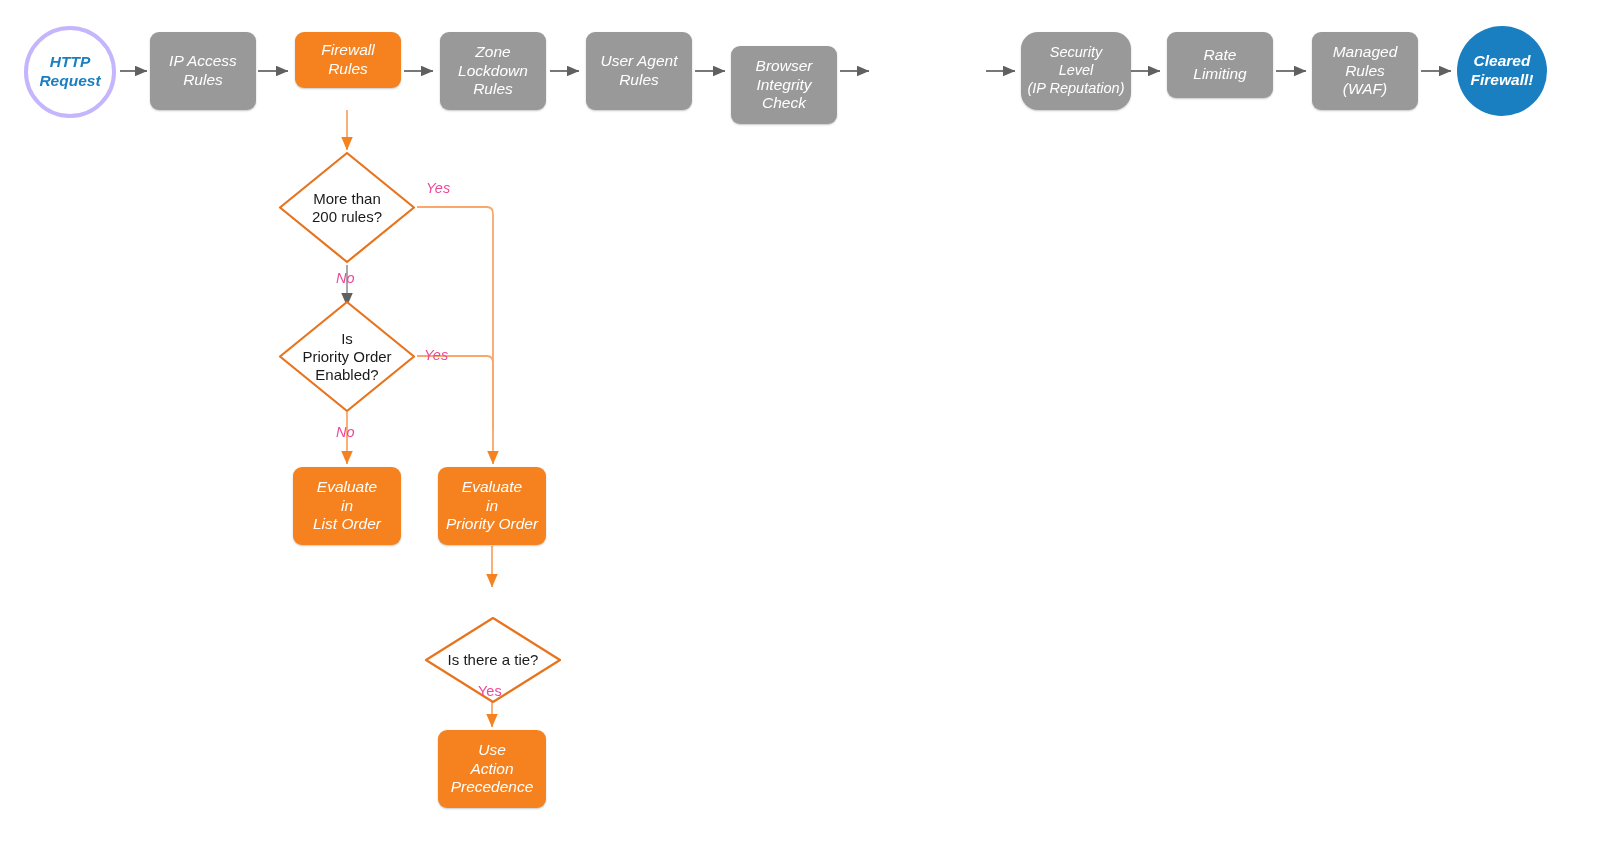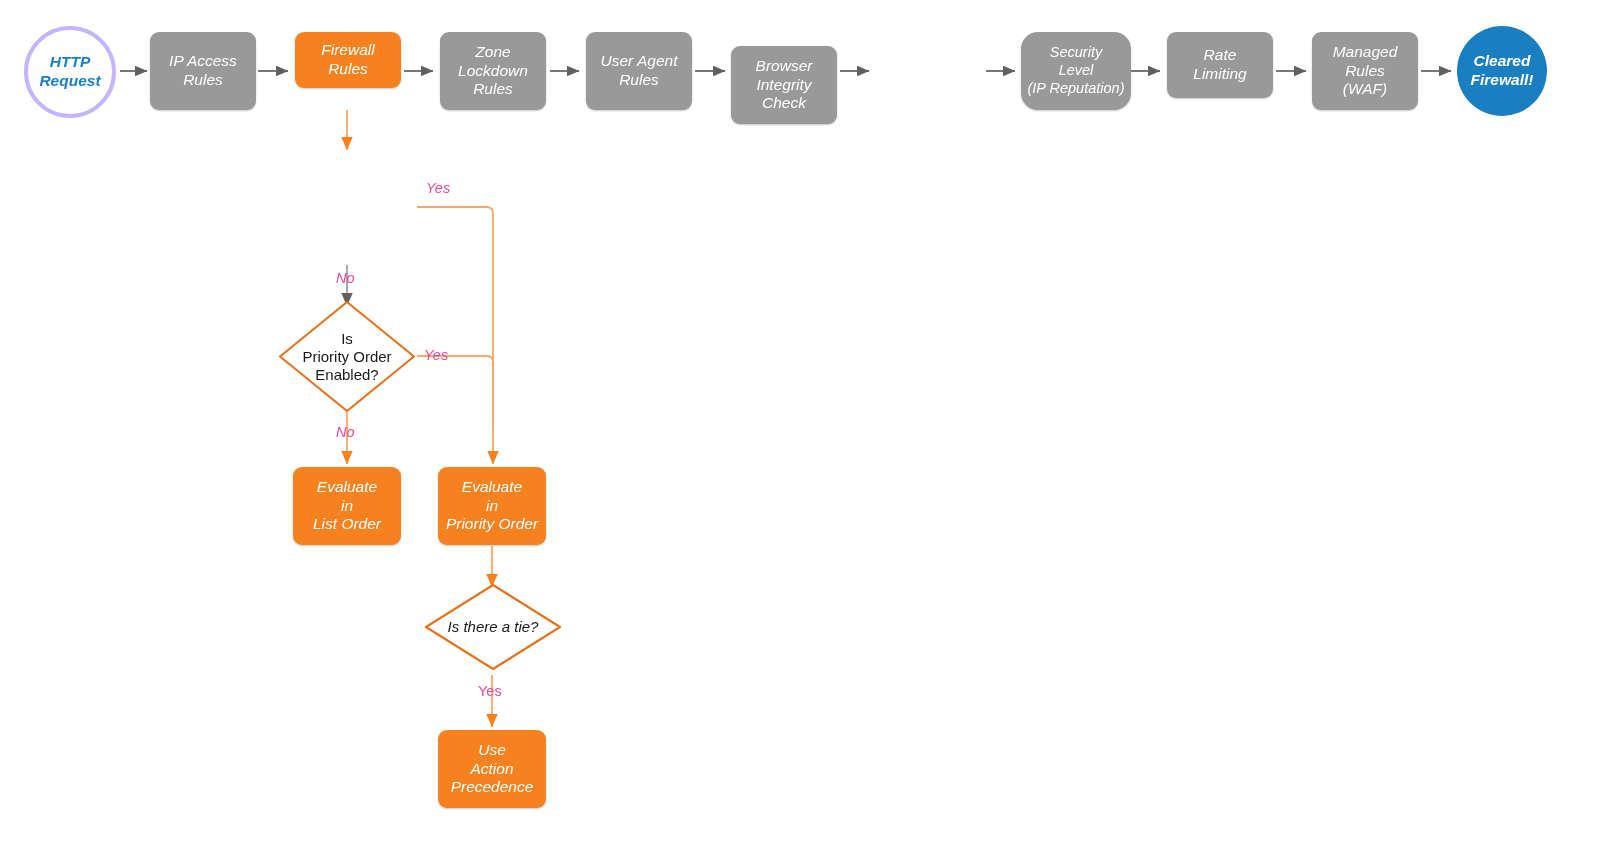--- a/index.html
+++ b/index.html
@@ -175,31 +175,38 @@
   <div class="node proc gray" style="left:1167px; top:32px; width:106px; height:66px;">Rate
 Limiting</div>
 
   <div class="node proc gray" style="left:1312px; top:32px; width:106px; height:78px;">Managed
 Rules
 (WAF)</div>
 
   <div class="node terminator filled" style="left:1457px; top:26px; width:90px; height:90px;">Cleared
 Firewall!</div>
 
+  <div class="diamond-wrap" style="left:278px; top:151px; width:138px; height:113px;">
+    <svg class="dshape" width="138" height="113" viewBox="0 0 138 113">
+      <polygon points="69,2 136,56.5 69,111 2,56.5" fill="#ffffff" stroke="#E8731C" stroke-width="2.2" stroke-linejoin="round"></polygon>
+    </svg>
+    <div class="diamond-label">More than
+200 rules?</div>
+  </div>
 
   <div class="diamond-wrap" style="left:278px; top:300px; width:138px; height:113px;">
     <svg class="dshape" width="138" height="113" viewBox="0 0 138 113">
       <polygon points="69,2 136,56.5 69,111 2,56.5" fill="#ffffff" stroke="#E8731C" stroke-width="2.2" stroke-linejoin="round"></polygon>
     </svg>
     <div class="diamond-label">Is
 Priority Order
 Enabled?</div>
   </div>
 
-  <div class="diamond-wrap" style="left:424px; top:583px; width:138px; height:88px;font-style:italic;">
+  <div class="diamond-wrap" style="left:424px; top:616px; width:138px; height:88px;">
     <svg class="dshape" width="138" height="88" viewBox="0 0 138 88">
       <polygon points="69,2 136,44 69,86 2,44" fill="#ffffff" stroke="#E8731C" stroke-width="2.2" stroke-linejoin="round"></polygon>
     </svg>
     <div class="diamond-label">Is there a tie?</div>
   </div>
 
   <div class="node proc orange" style="left:293px; top:467px; width:108px; height:78px;">Evaluate
 in
 List Order</div>
 

